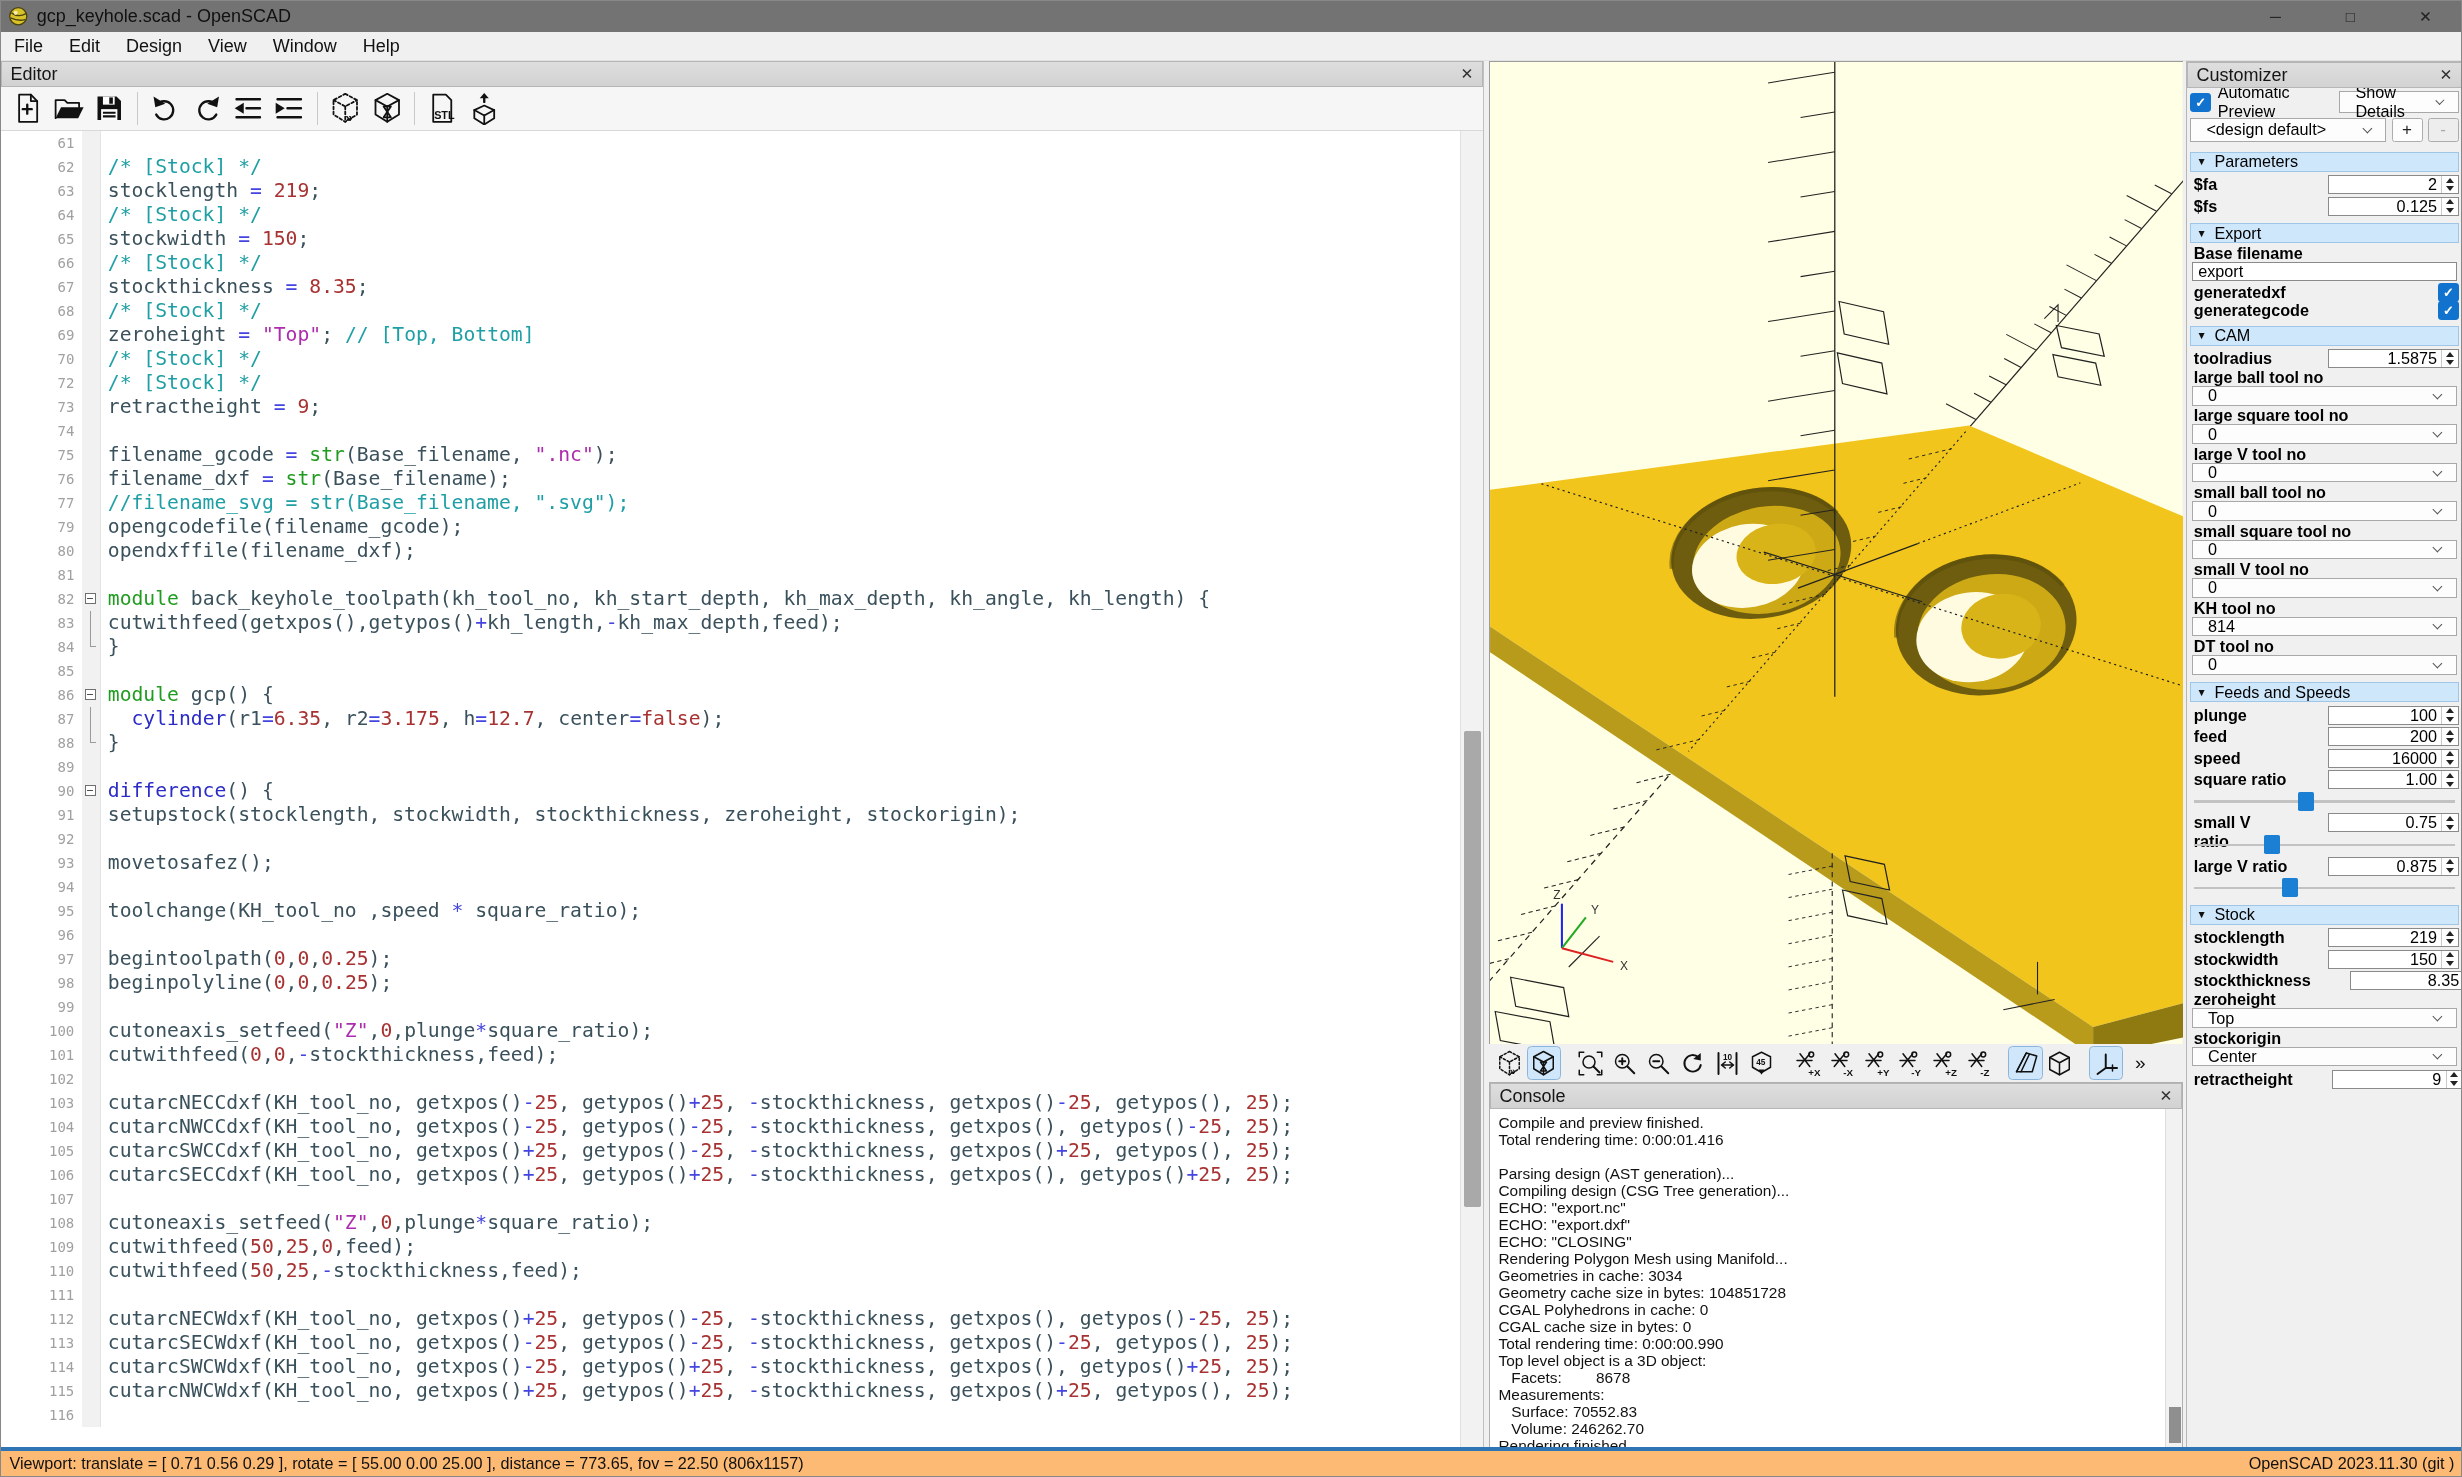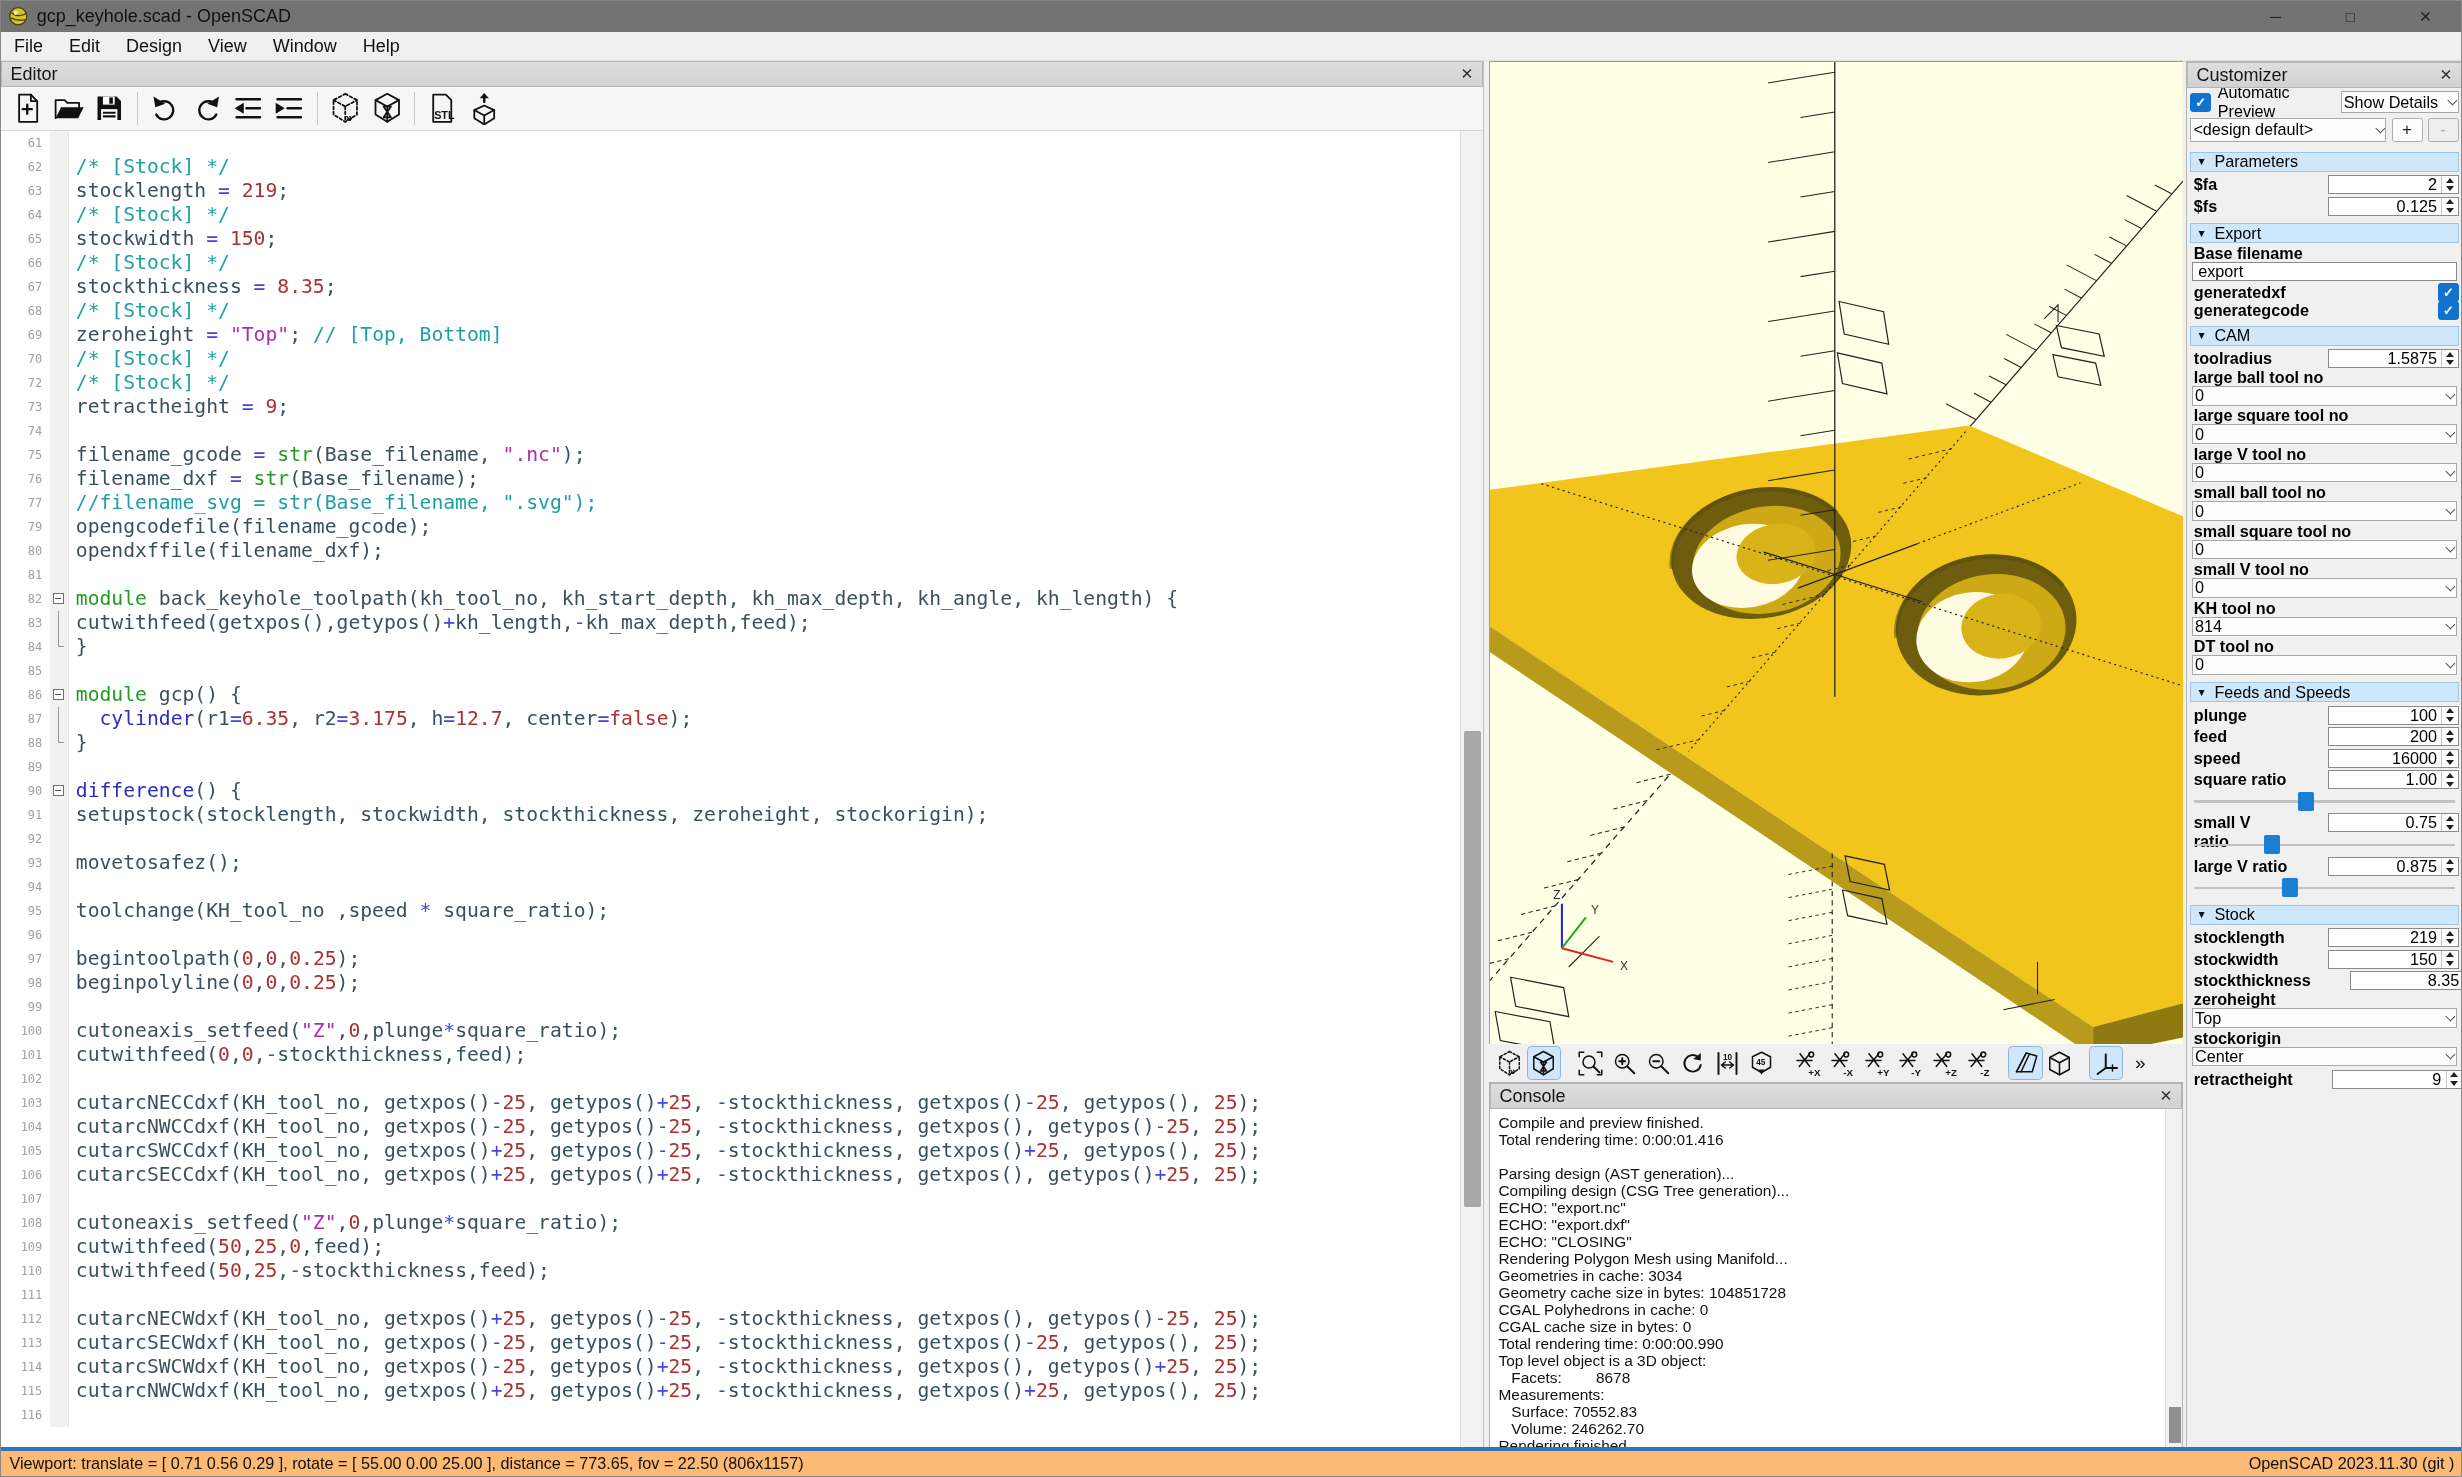--- a/index.html
+++ b/index.html
@@ -25,21 +25,21 @@
 
   
   #editor{position:absolute;left:0;top:60px;width:1483px;height:1389px;background:#fff;border-right:0.9px solid #c0c0c0;}
   #editor-toolbar{position:absolute;left:0;top:26px;width:100%;height:44px;background:#f6f6f6;border-bottom:0.9px solid #d8d8d8;display:flex;align-items:center;padding-left:5.1px;}
   .etb-btn{width:38px;height:38px;display:flex;align-items:center;justify-content:center;margin:0 1.7px;border-radius:3.4px;}
   .etb-btn svg{width:32.5px;height:32.5px;}
   .etb-sep{width:0.9px;height:32.5px;background:#c9c9c9;margin:0 6.8px;}
 
   #code-area{position:absolute;left:0;top:70px;width:1453px;height:1318px;overflow:hidden;background:#fff;}
   .code-row{display:flex;height:24px;line-height:24px;white-space:pre;font-family:"DejaVu Sans Mono",monospace;font-size:19.7px;}
-  .gutter{width:49px;text-align:right;padding-right:7.7px;color:#a0a0a0;font-size:12px;flex:none;}
+  .gutter{width:49px;text-align:right;padding-right:7.7px;color:#a0a0a0;font-size:14px;flex:none;margin-left:32px;}
   .foldcol{width:19px;flex:none;background:#f1f1f1;border-right:0.9px solid #e4e4e4;position:relative;}
   .codetext{padding-left:6.8px;flex:1;}
   .fold-box{position:absolute;left:2.6px;top:6px;width:11px;height:11px;border:0.9px solid #707070;background:#fff;}
   .fold-box::after{content:"";position:absolute;left:1.7px;right:1.7px;top:4.3px;border-top:0.9px solid #505050;}
   .fold-line{position:absolute;left:7.7px;top:0;bottom:0;border-left:0.9px solid #9a9a9a;}
   .fold-end{position:absolute;left:7.7px;top:0;width:6px;height:12px;border-left:0.9px solid #9a9a9a;border-bottom:0.9px solid #9a9a9a;}
   .tok-p{color:#3a515c;} .tok-c{color:#1d9fa5;} .tok-n{color:#a83232;}
   .tok-s{color:#ad2bad;} .tok-k{color:#1f9c1f;} .tok-f{color:#2b2bc8;} .tok-o{color:#4444e0;}
 
   #editor-vscroll{position:absolute;right:0;top:70px;width:23px;height:1318px;background:#f2f2f2;border-left:0.9px solid #e0e0e0;}
@@ -65,21 +65,21 @@
   .console-line{font-size:15.4px;line-height:17px;color:#111;white-space:pre;}
   #console-vscroll{position:absolute;right:0;top:26px;width:17px;bottom:0;background:#f2f2f2;border-left:0.9px solid #ddd;}
   #console-vscroll .thumb{position:absolute;left:2.6px;width:12px;background:#8f8f8f;}
 
   
   #customizer{position:absolute;left:2185px;top:60px;width:277px;height:1389px;background:#f0f0f0;border:0.9px solid #b6b6b6;}
   #cz-body{position:absolute;left:0;top:26px;right:0;bottom:0;padding:3.4px 3.4px 0 3.4px;overflow:hidden;}
   .cz-toprow{display:flex;align-items:center;height:22px;margin-bottom:4.3px;}
   .cz-check{width:20.5px;height:19px;background:#1273cf;border-radius:3.4px;color:#fff;font-size:13px;font-weight:bold;display:flex;align-items:center;justify-content:center;flex:none;}
   .cz-toprow .lbl{font-size:16.2px;margin-left:6.8px;color:#000;}
-  .cz-combo{border:0.9px solid #a8a8a8;background:#fdfdfd;height:22px;display:flex;align-items:center;padding:0 2px;font-size:16.2px;color:#000;position:relative;}
+  .cz-combo{border:0.9px solid #a8a8a8;background:#fdfdfd;height:22px;display:flex;align-items:center;padding:0 15px;font-size:16.2px;color:#000;position:relative;}
   .chev{width:6.8px;height:6.8px;border-right:1.4px solid #555;border-bottom:1.4px solid #555;transform:rotate(45deg);margin-left:auto;margin-top:-3.4px;}
   .cz-presetrow{display:flex;height:24px;margin-bottom:10.3px;}
   .cz-presetrow .cz-combo{flex:1;height:24px;}
   .cz-mini{width:31px;height:24px;border:0.9px solid #adadad;background:#fdfdfd;border-radius:2.6px;margin-left:5.1px;display:flex;align-items:center;justify-content:center;font-size:17px;color:#222;}
   .cz-mini.disabled{color:#aaa;background:#ededed;}
   .cz-sect{height:19.7px;margin:7.7px 0 3.4px 0;background:#cfe7fb;border:0.9px solid #9fc6e7;display:flex;align-items:center;padding:0 5.1px;font-size:16.2px;color:#000;}
   .cz-sect .tri{font-size:10.3px;margin-right:7.7px;color:#111;}
   .cz-row{display:flex;align-items:flex-start;height:19px;margin-bottom:2.6px;gap:39px;}
   .cz-row .lbl{font-size:16.2px;font-weight:bold;color:#000;padding-left:3.4px;flex:1;}
   .spin{width:131px;height:19px;border:0.9px solid #8a8a8a;background:#fff;display:flex;flex:none;}

